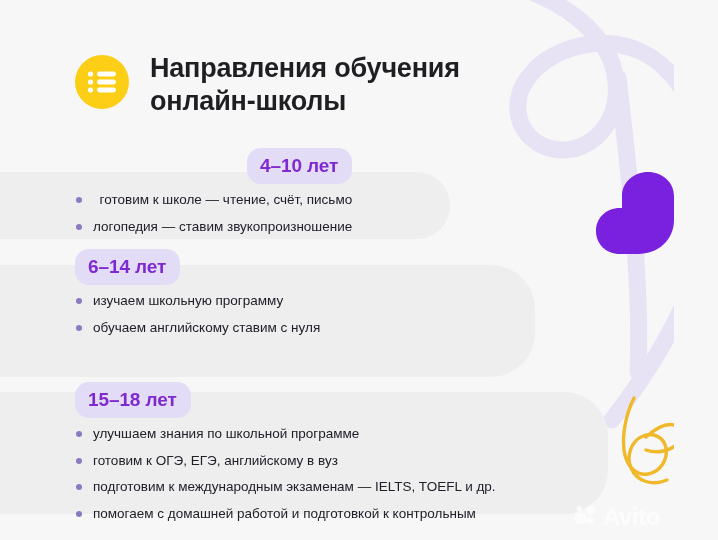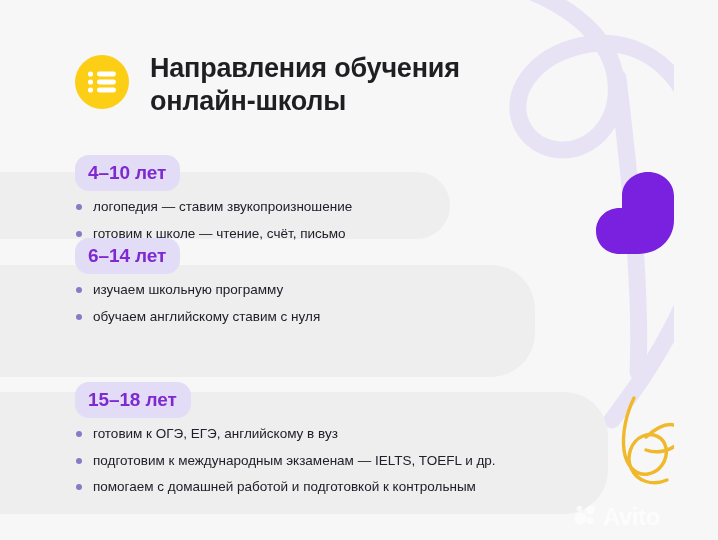--- a/index.html
+++ b/index.html
@@ -70,22 +70,22 @@
     border-radius: 0 44px 44px 0;
   }
   .card.card-0 { top: 172px; width: 490px;  height: 67px;  }
   .card.card-1 { top: 265px; width: 575px;  height: 112px; }
   .card.card-2 { top: 392px; width: 648px;  height: 122px; }
 
   .section {
     position: absolute;
     left: 75px;
   }
-  .section.sec-0 { top: 155px; }
-  .section.sec-1 { top: 238px; }
+  .section.sec-0 { top: 148px; text-align: right; }
+  .section.sec-1 { top: 249px; }
   .section.sec-2 { top: 382px; }
 
   .age-badge {
     display: inline-block;
     background: #e3dcf6;
     color: #7f2ad0;
     font-size: 19px;
     font-weight: bold;
     line-height: 1;
     padding: 8px 14px 9px 13px;
@@ -182,36 +182,37 @@
         <rect x="11" y="17.6" width="19" height="4.8" rx="2.4" fill="#ffffff"></rect>
       </svg>
     </span>
     <h1 class="header-title">Направления обучения
 онлайн-школы</h1>
   </div>
 
   <div class="section sec-0">
     <span class="age-badge">4–10 лет</span>
     <ul class="bullets">
+      <li><span class="dot"></span><span>готовим к школе — чтение, счёт, письмо</span></li>
       <li><span class="dot"></span><span>логопедия — ставим звукопроизношение</span></li>
-      <li><span class="dot"></span><span>готовим к школе — чтение, счёт, письмо</span></li>
     </ul>
   </div>
 
   <div class="section sec-1">
     <span class="age-badge">6–14 лет</span>
     <ul class="bullets">
       <li><span class="dot"></span><span>изучаем школьную программу</span></li>
       <li><span class="dot"></span><span>обучаем английскому ставим с нуля</span></li>
     </ul>
   </div>
 
   <div class="section sec-2">
     <span class="age-badge">15–18 лет</span>
     <ul class="bullets">
+      <li><span class="dot"></span><span>улучшаем знания по школьной программе</span></li>
       <li><span class="dot"></span><span>готовим к ОГЭ, ЕГЭ, английскому в вуз</span></li>
       <li><span class="dot"></span><span>подготовим к международным экзаменам — IELTS, TOEFL и др.</span></li>
       <li><span class="dot"></span><span>помогаем с домашней работой и подготовкой к контрольным</span></li>
     </ul>
   </div>
 
   <div class="watermark">
     <span>
       <svg width="24" height="20" viewBox="0 0 24 20" aria-hidden="true">
         <circle cx="6.5" cy="13.5" r="6" fill="#ffffff"></circle>

